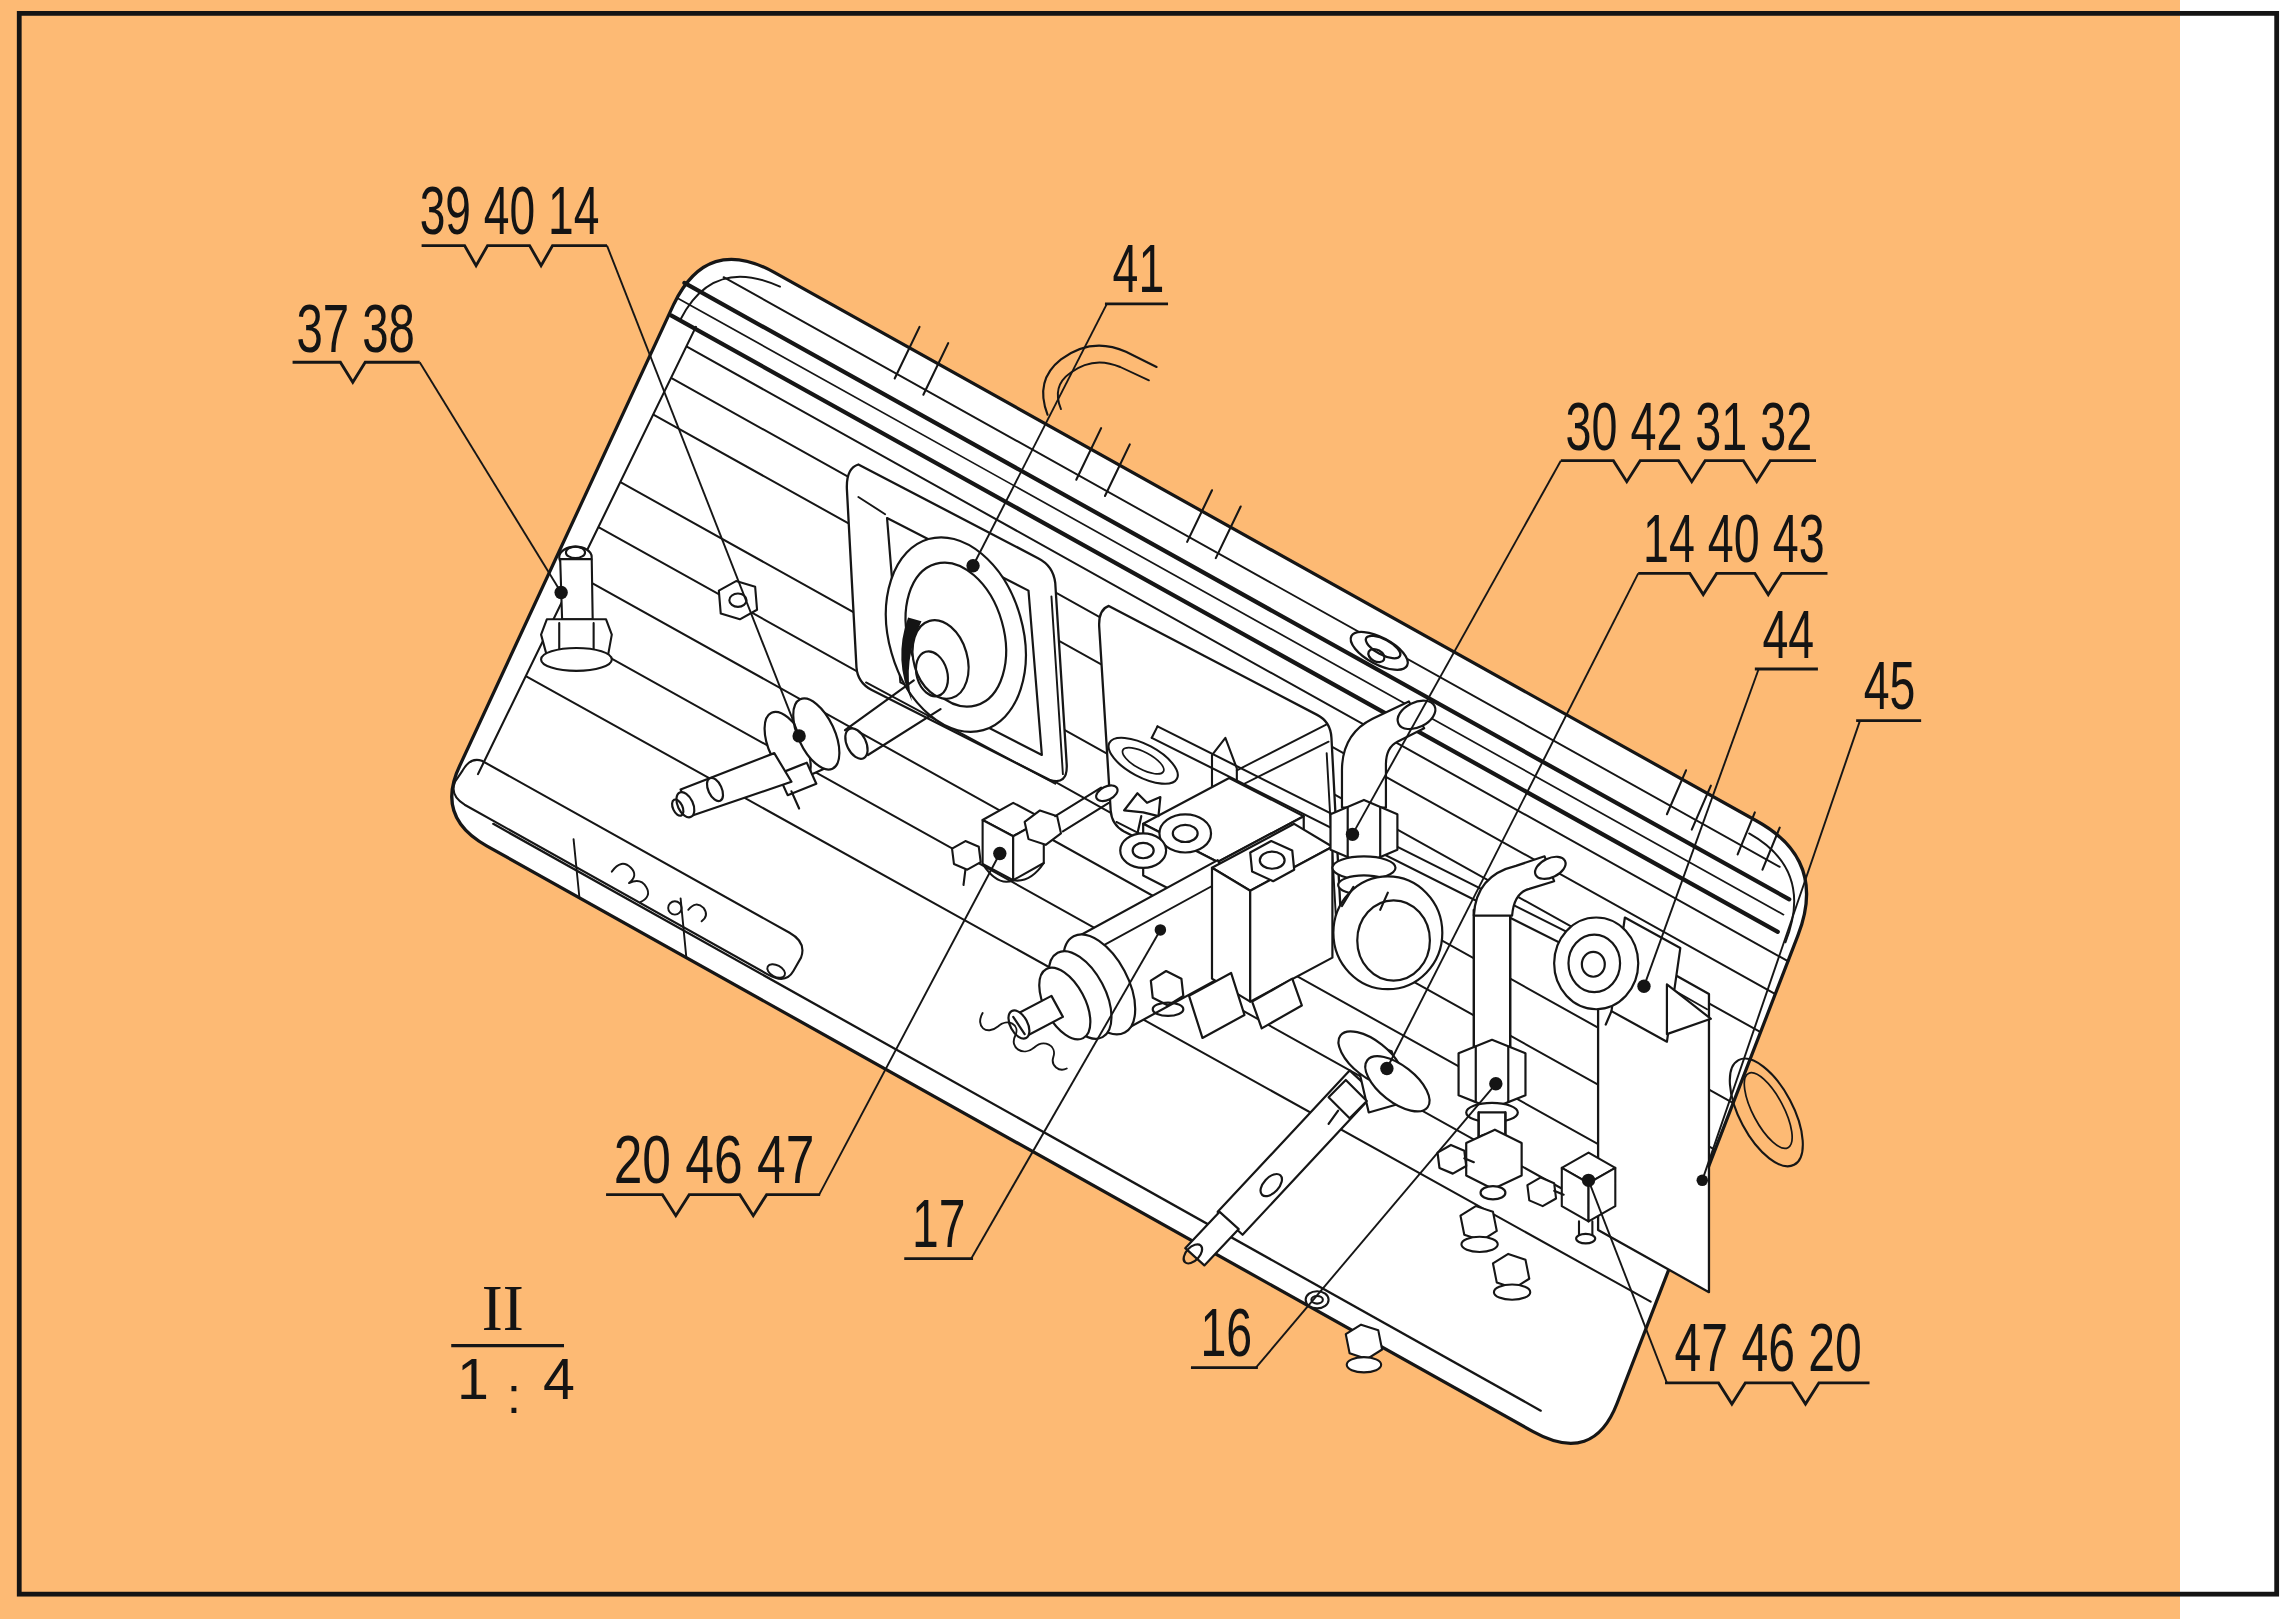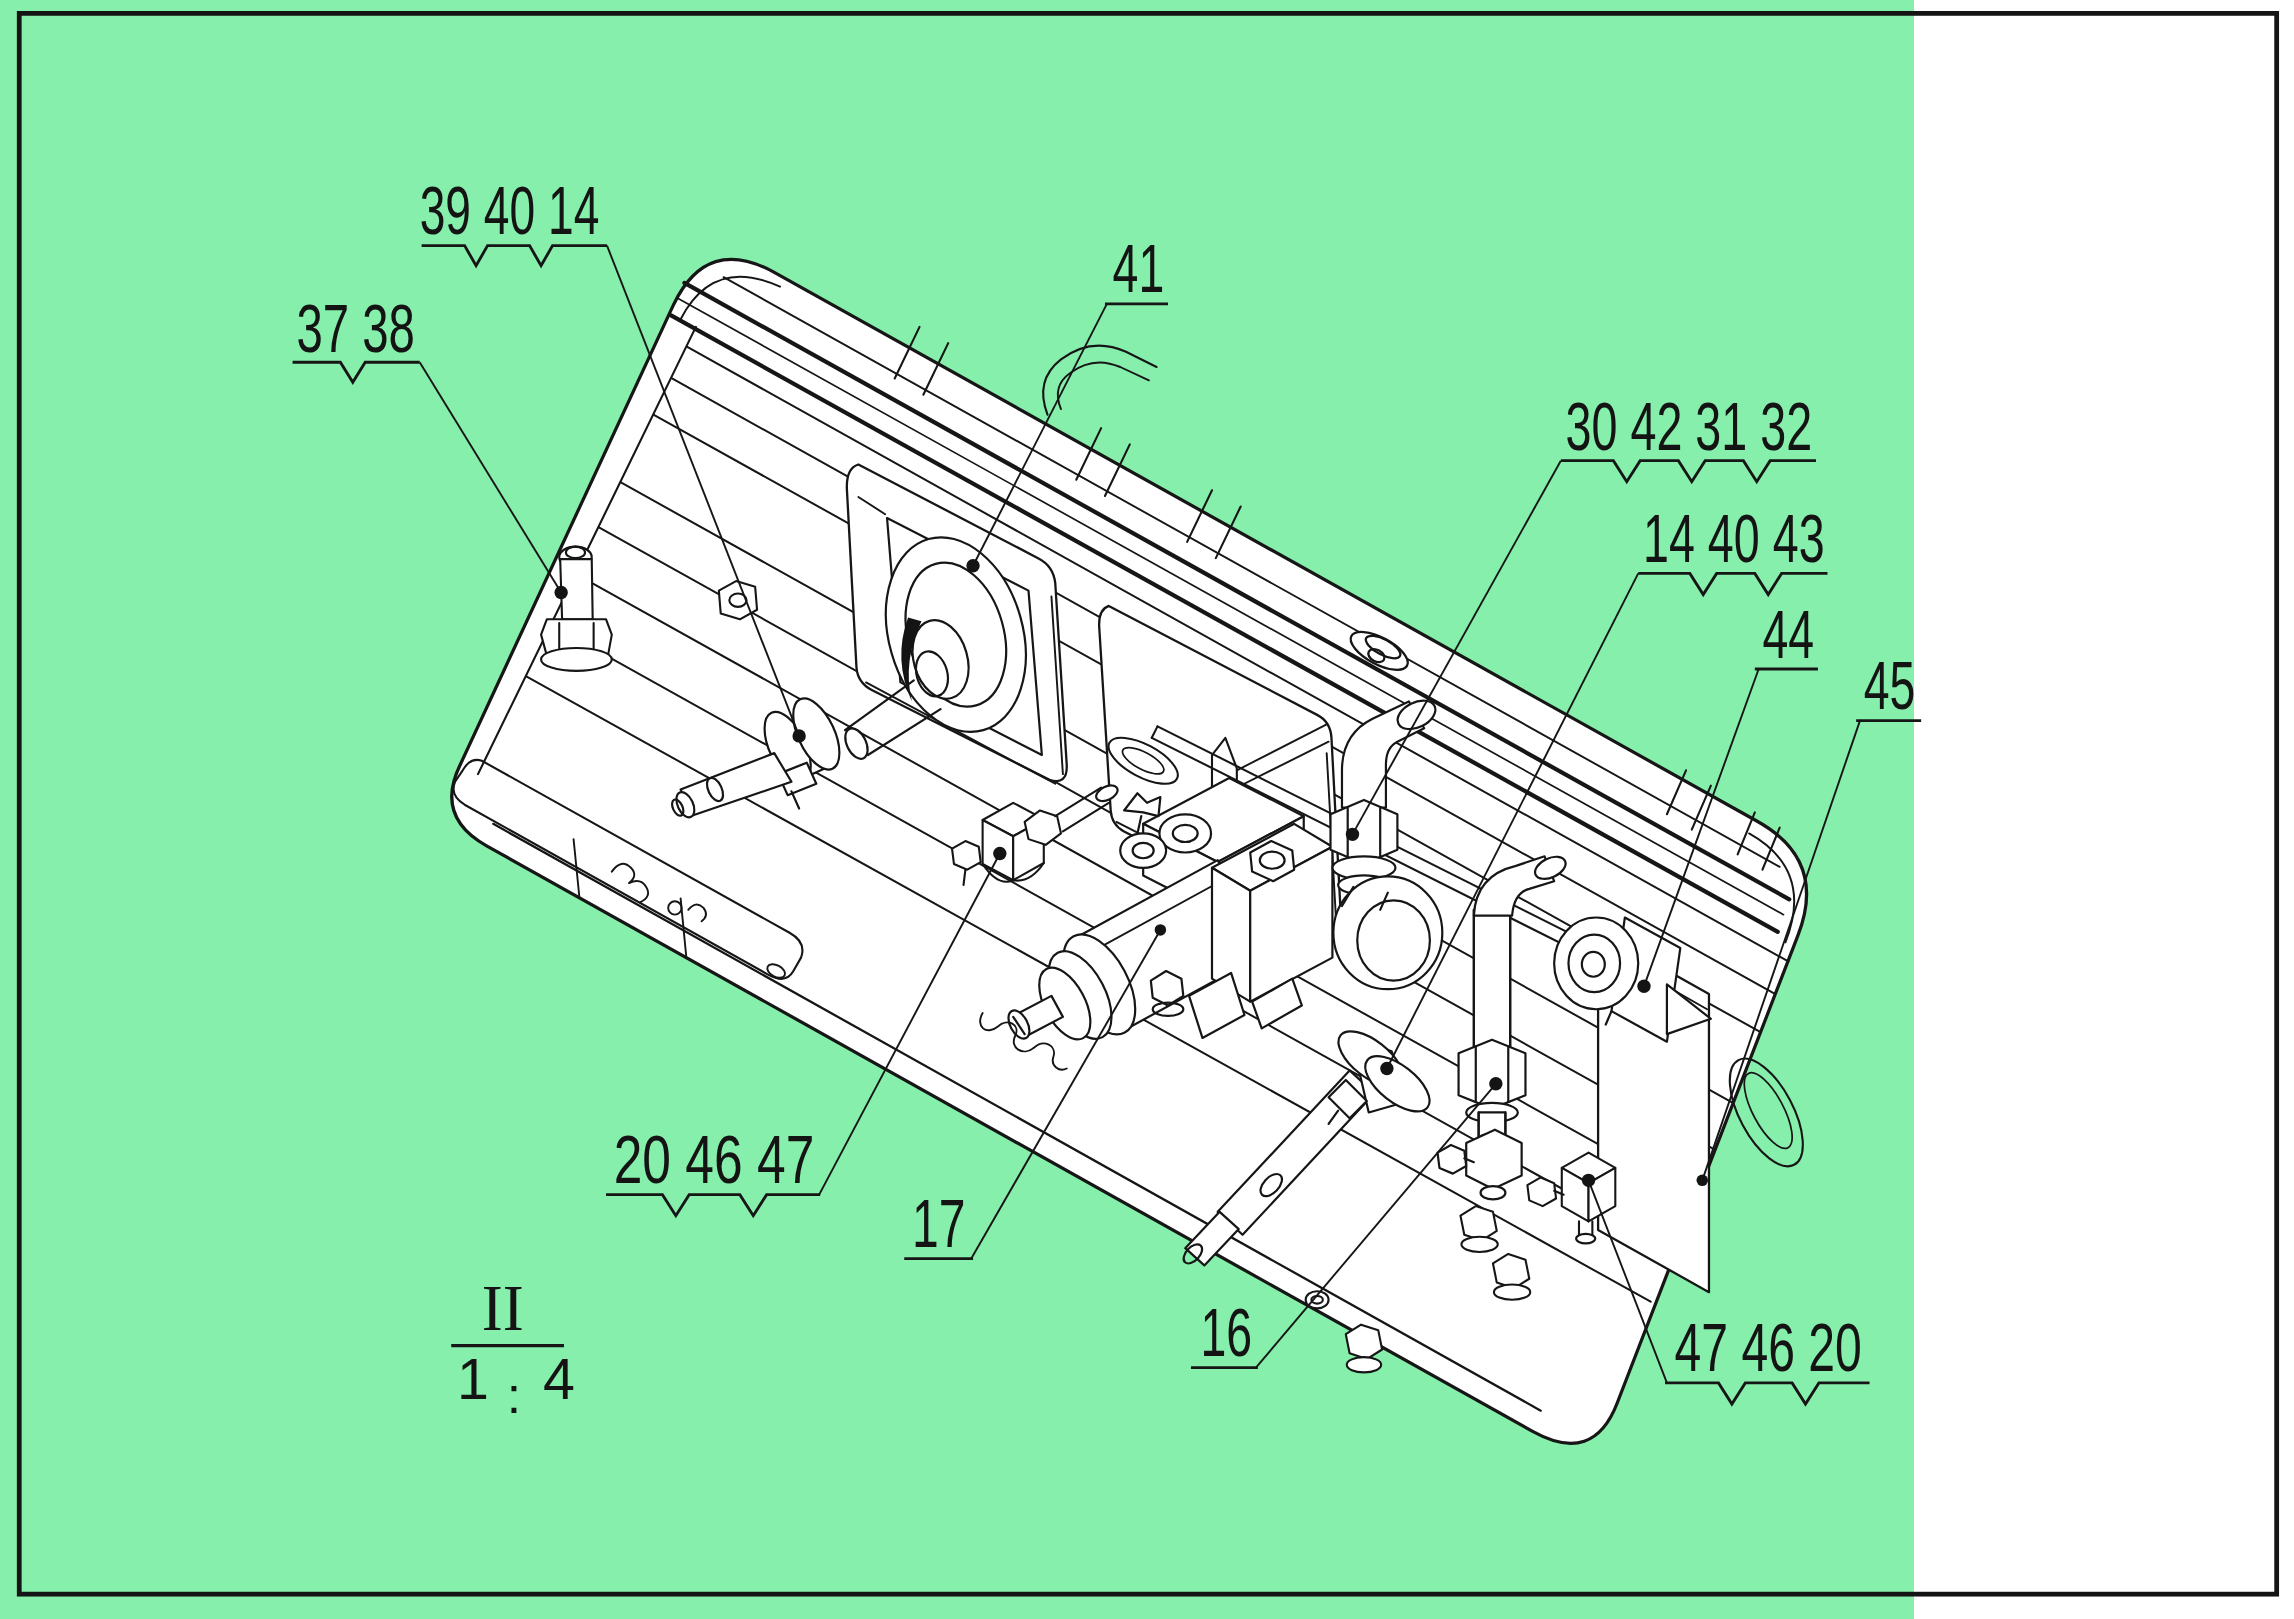--- a/index.html
+++ b/index.html
@@ -1,16 +1,16 @@
 <!DOCTYPE html>
 <html><head>
 <meta charset="utf-8">
 <style>
   html,body{margin:0;padding:0;background:#ffffff;}
-  .page{width:1914px;height:1619px;position:relative;background:#86efac;}
+  .page{width:2180px;height:1619px;position:relative;background:#fdba74;}
   svg{display:block;}
   .lbl{font-family:"Liberation Sans","DejaVu Sans",sans-serif;fill:#141414;font-weight:500;}
   .viewlbl{font-family:"Liberation Serif","DejaVu Serif",serif;fill:#141414;}
   .ln{stroke:#161616;fill:none;stroke-linecap:round;stroke-linejoin:round;}
   .wfill{fill:#ffffff;stroke:#161616;stroke-linejoin:round;stroke-linecap:round;}
 </style>
 </head>
 <body>
 
 <div class="page">

